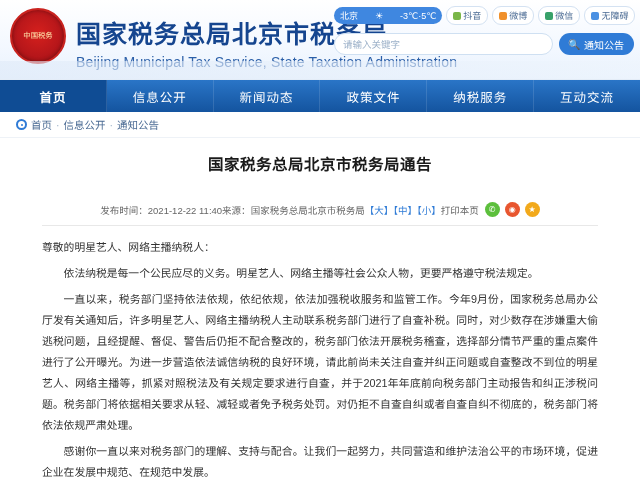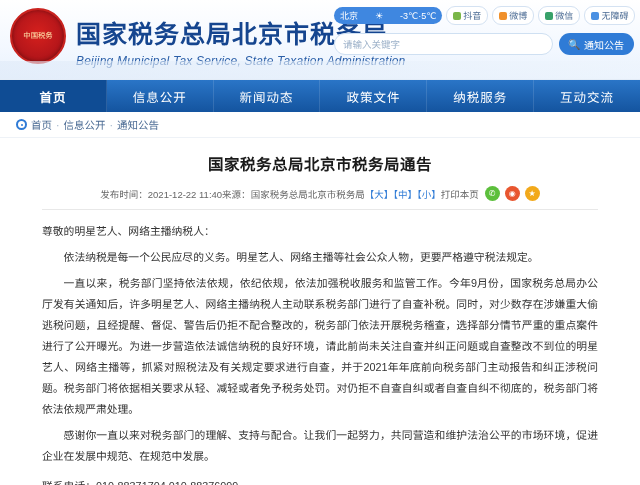--- a/index.html
+++ b/index.html
@@ -40,21 +40,21 @@
   .title-block{
     position:absolute; left:76px; top:14px;
   }
   .title-cn{
     font-family:"Liberation Serif","DejaVu Serif",serif;
     font-size:25px; font-weight:bold; color:#15458f; letter-spacing:1px;
     white-space:nowrap;
   }
   .title-en{
     margin-top:4px;
-    font-size:12px; color:#2b5fa8; letter-spacing:.2px; white-space:nowrap;font-style:italic;
+    font-size:14px; color:#2b5fa8; letter-spacing:.2px; white-space:nowrap;
   }
 
   
   .banner-right{ position:absolute; right:6px; top:6px; width:300px; }
   .wx-row{ display:flex; align-items:center; gap:4px; justify-content:flex-start; }
   .pill{
     display:inline-flex; align-items:center; gap:17px;
     background:#4a90e2; color:#fff; font-size:9px;
     border-radius:9px; padding:2px 6px; white-space:nowrap;
   }
@@ -114,21 +114,21 @@
     background:#2f7bd6; border-radius:50%;
   }
   .crumb .sep{ color:#9fb3c9; }
   .crumb a{ color:#4a6a93; text-decoration:none; }
 
   
   .article{ padding:14px 42px 0 42px; }
   .doc-title{
     text-align:center; font-size:15.5px; font-weight:bold; color:#1a1a1a;
     font-family:"Liberation Serif","DejaVu Serif",serif;
-    letter-spacing:.5px; margin-bottom:12px;
+    letter-spacing:.5px; margin-bottom:28px;
   }
   .meta{
     display:flex; align-items:center; justify-content:center; 
     font-size:9.5px; color:#666; padding-bottom:8px;
     border-bottom:1px solid #e8e8e8;
     flex-wrap:nowrap;
   }
   .meta .font-ctl span{ color:#2f7bd6; }
   .meta .print{ color:#666; }
   .share{

